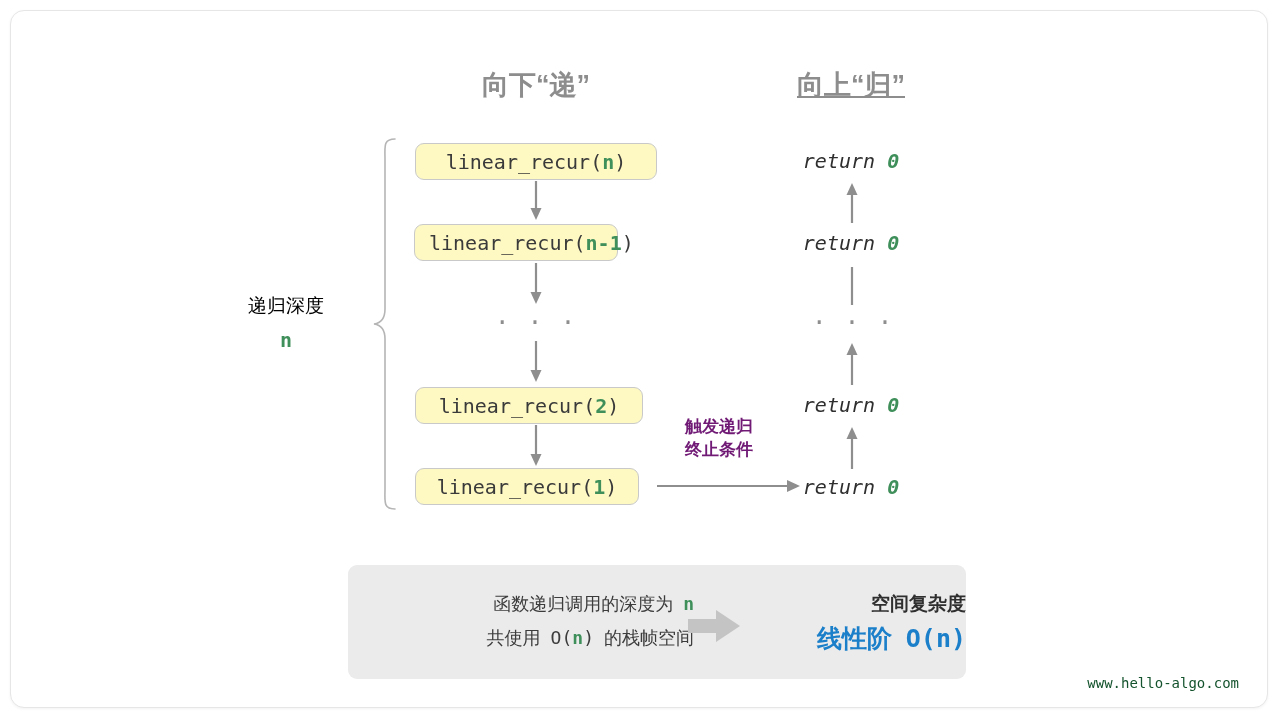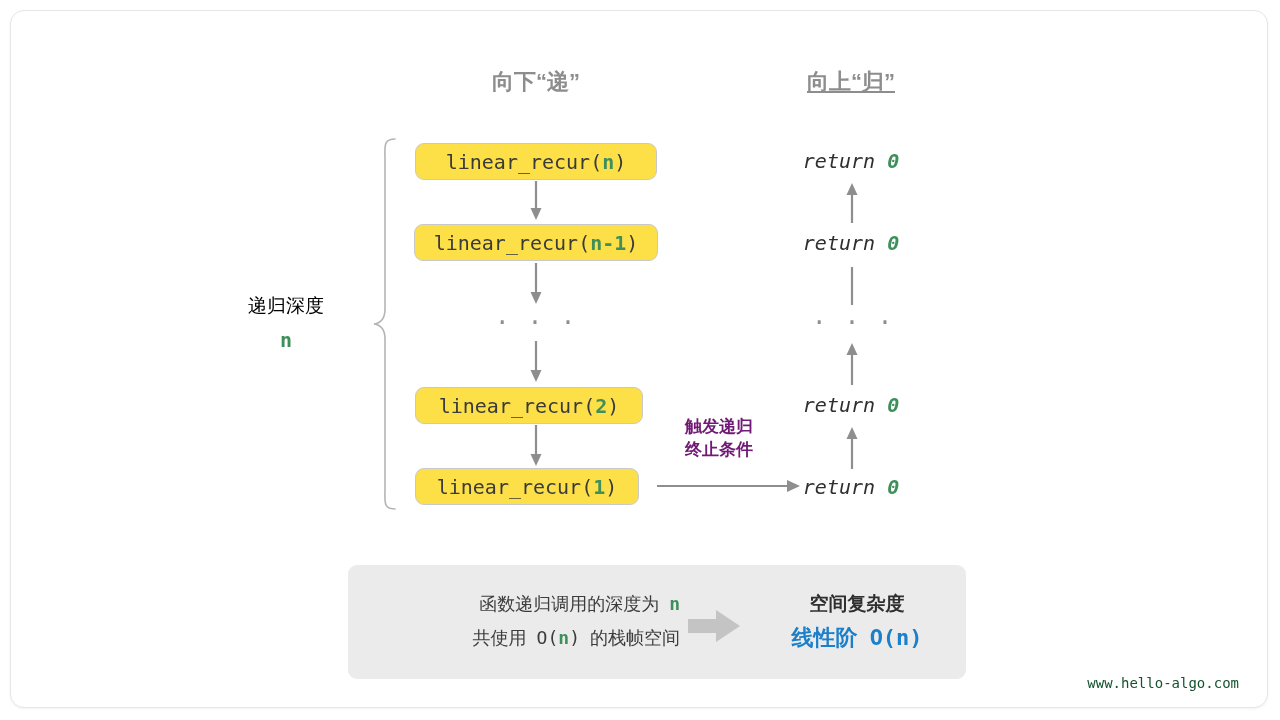--- a/index.html
+++ b/index.html
@@ -27,30 +27,30 @@
     box-sizing: border-box;
     box-shadow: 0 1px 3px rgba(0,0,0,0.05);
     overflow: hidden;
   }
 
   .abs { position: absolute; }
 
   
   .col-header {
     font-family: "Liberation Sans", sans-serif;
-    font-size: 22px;
+    font-size: 27px;
     font-weight: bold;
     color: #8d8d8d;
     white-space: nowrap;
     text-align: center;
   }
 
   
   .call-box {
-    background: #fde047;
+    background: #fef9c3;
     border: 1px solid #c9c9c9;
     border-radius: 9px;
     height: 37px;
     line-height: 37px;
     box-sizing: border-box;
     text-align: center;
     font-family: "DejaVu Sans Mono", monospace;
     font-size: 20px;
     color: #3a3a3a;
     white-space: nowrap;
@@ -123,21 +123,21 @@
     left: 337px;
     top: 554px;
     width: 618px;
     height: 114px;
     background: #ebebeb;
     border-radius: 9px;
     box-sizing: border-box;
   }
   #summary-left {
     position: absolute;
-    left: 2px;
+    left: 16px;
     top: 22px;
     width: 330px;
     text-align: right;
     font-family: "Liberation Sans", sans-serif;
     font-size: 18px;
     color: #3c3c3c;
     line-height: 34px;
     white-space: nowrap;
   }
   #summary-left .mono {
@@ -147,34 +147,34 @@
   #summary-left .g {
     font-family: "DejaVu Sans Mono", monospace;
     color: #3f8f5b;
     font-weight: bold;
   }
   #summary-right {
     position: absolute;
     left: 400px;
     top: 22px;
     width: 218px;
-    text-align: center;
+    text-align: right;
     line-height: 34px;
     white-space: nowrap;
   }
   #summary-right .title {
     font-family: "Liberation Sans", sans-serif;
     font-size: 19px;
     font-weight: bold;
     color: #2f2f2f;
     display: block;
   }
   #summary-right .result {
     font-family: "Liberation Sans", sans-serif;
-    font-size: 22px;
+    font-size: 25px;
     font-weight: bold;
     color: #1b7fc9;
     display: block;
   }
   #summary-right .result .mono {
     font-family: "DejaVu Sans Mono", monospace;
     font-weight: bold;
   }
 
   
@@ -217,21 +217,21 @@
 
   <div class="abs call-box" style="left:404px; top:132px; width:242px;">
     <span>linear_recur(</span><span class="arg">n</span><span>)</span>
   </div>
 
   <svg class="abs" style="left:514px; top:170px;" width="22" height="40">
     <line x1="11" y1="0" x2="11" y2="29" stroke="#8e8e8e" stroke-width="2.2"></line>
     <path d="M 11 39 L 5.5 27 L 16.5 27 Z" fill="#8e8e8e"></path>
   </svg>
 
-  <div class="abs call-box" style="left:403px; top:213px; width:244px;">
+  <div class="abs call-box" style="left:403px; top:213px; width:204px;">
     <span>linear_recur(</span><span class="arg">n-1</span><span>)</span>
   </div>
 
   <svg class="abs" style="left:514px; top:252px;" width="22" height="42">
     <line x1="11" y1="0" x2="11" y2="31" stroke="#8e8e8e" stroke-width="2.2"></line>
     <path d="M 11 41 L 5.5 29 L 16.5 29 Z" fill="#8e8e8e"></path>
   </svg>
 
   <div class="abs dots" style="left:475px; top:300px; width:100px;">· · ·</div>
 

